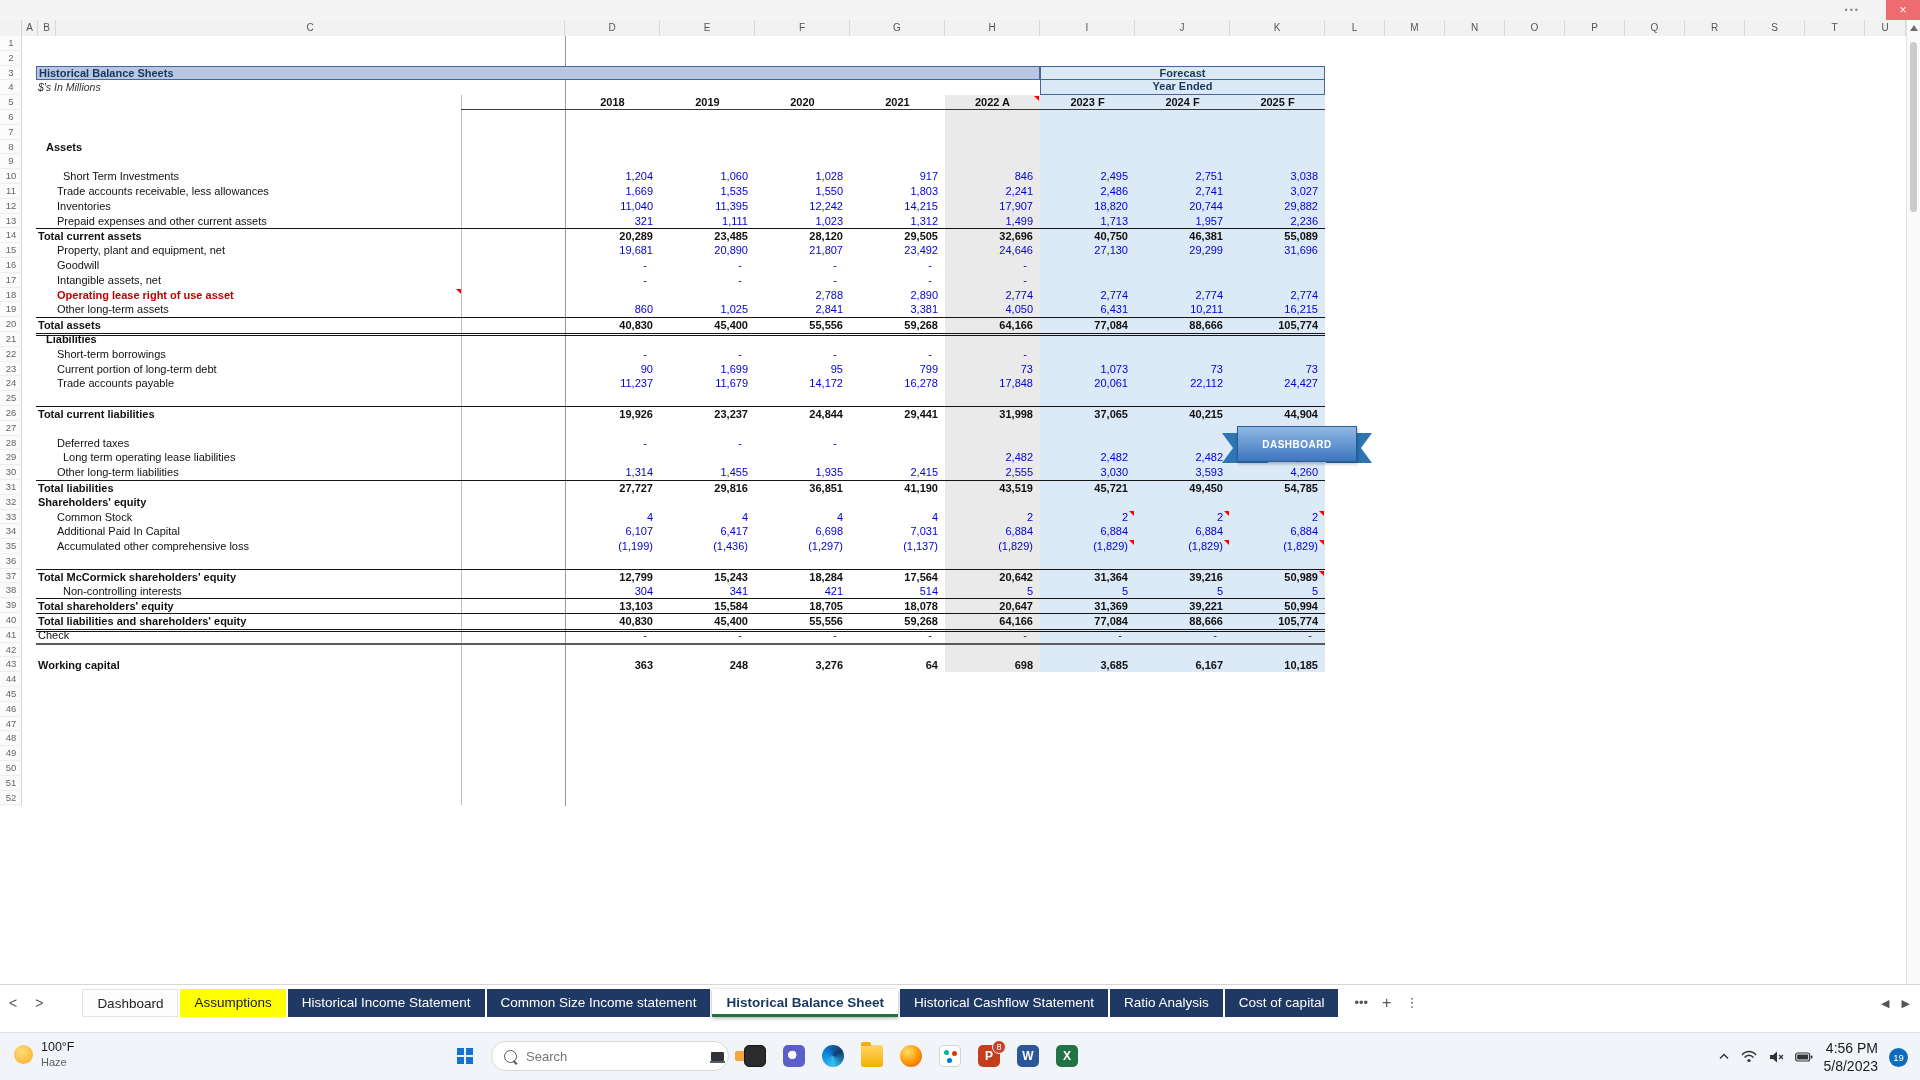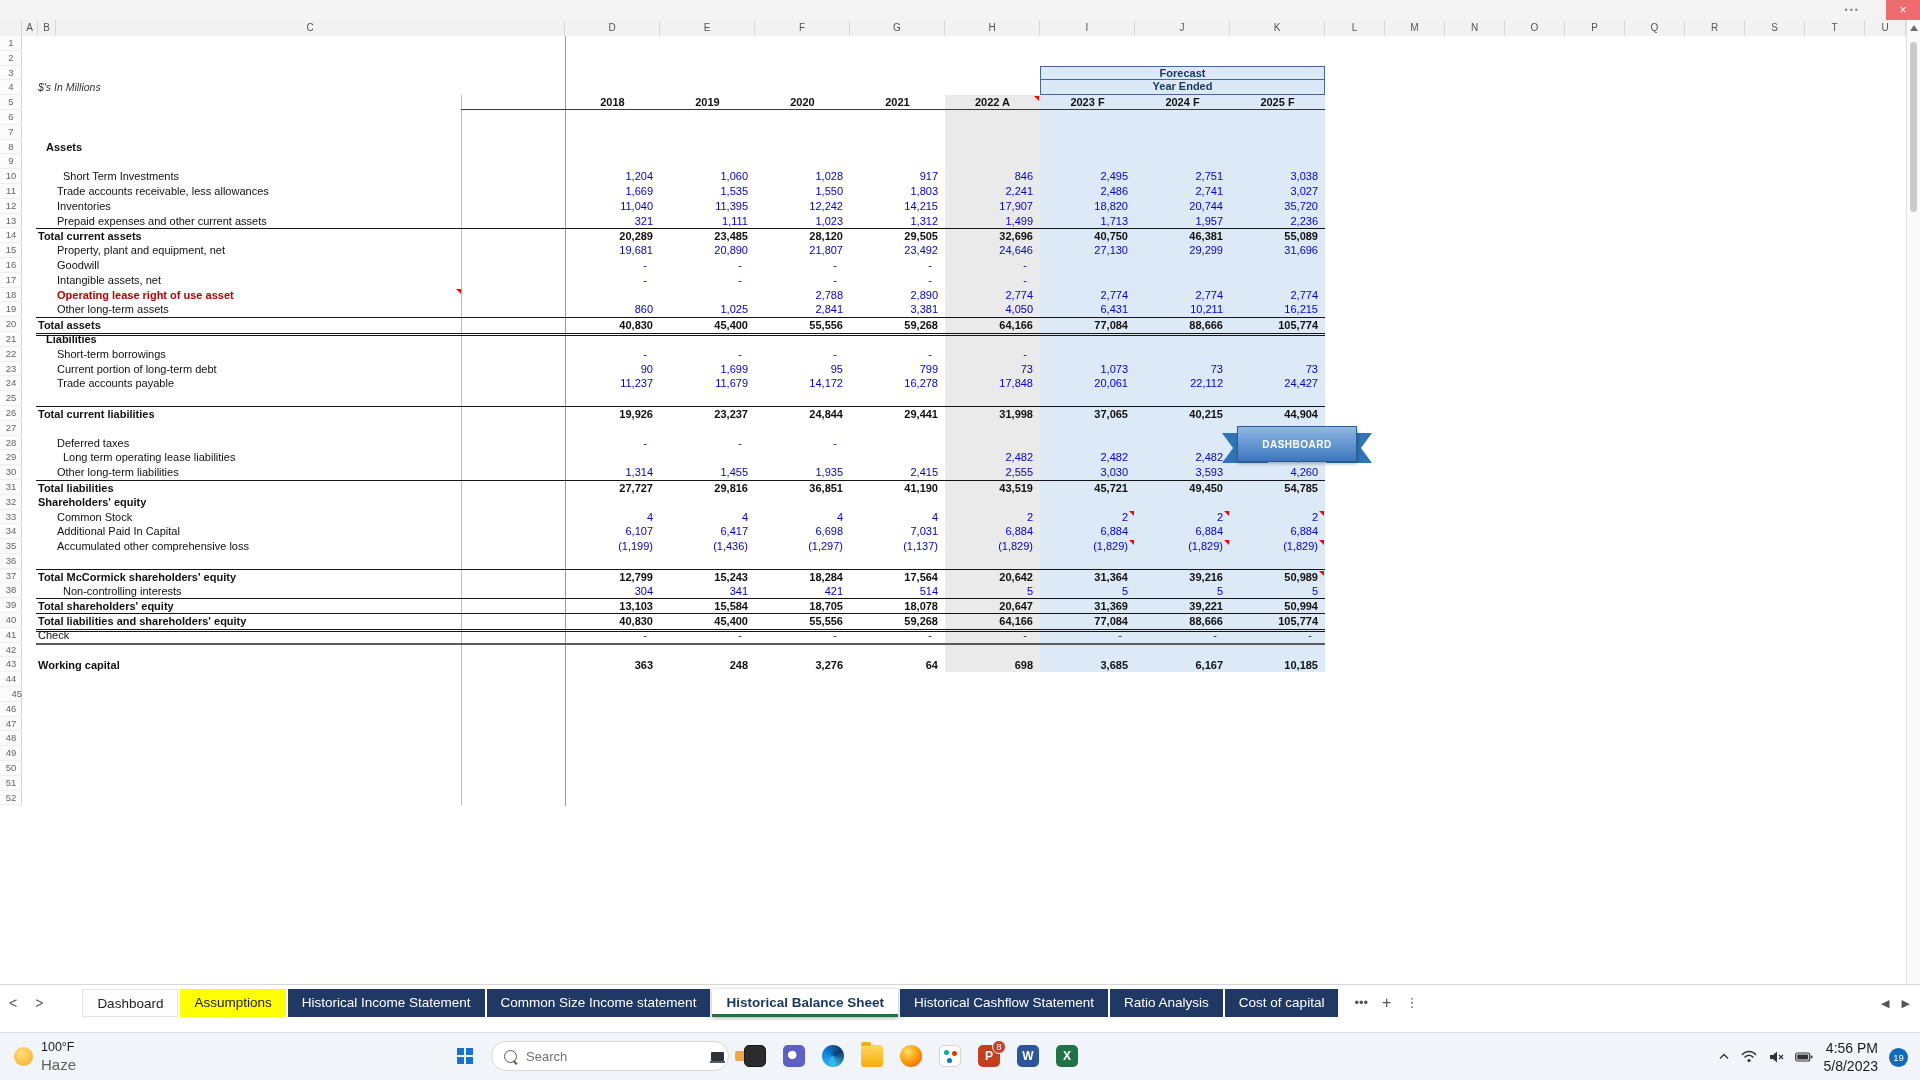--- a/index.html
+++ b/index.html
@@ -101,21 +101,21 @@
     border-bottom:3px solid #217346;box-sizing:border-box;box-shadow:0 1px 4px rgba(0,0,0,.35);}
   .tabbtn{margin-left:14px;color:#555;font-size:13px;line-height:28px;cursor:default;}
   .tab-right{position:absolute;right:10px;top:12px;display:flex;gap:12px;color:#555;font-size:11px;}
 
   
   .taskbar{position:absolute;left:0;top:1032px;width:1920px;height:48px;background:#F1F5FA;
     border-top:1px solid #DCE0E5;}
   .weather{position:absolute;left:14px;top:7px;display:flex;align-items:center;gap:8px;cursor:default;}
   .weather-sun{width:19px;height:19px;border-radius:50%;background:radial-gradient(circle at 40% 35%,#FFE07A,#F6A821);}
   .weather-temp{font-size:12.5px;color:#1a1a1a;line-height:1.25;}
-  .weather-cond{font-size:15px;color:#5f5f5f;line-height:1.2;}
+  .weather-cond{font-size:11px;color:#5f5f5f;line-height:1.2;}
   .tb-center{position:absolute;left:452px;top:8px;display:flex;align-items:center;gap:13px;}
   .startslot{width:26px;height:26px;display:flex;align-items:center;justify-content:center;cursor:pointer;}
   .win-logo{width:7px;height:7px;background:#1572D3;box-shadow:9px 0 0 #1572D3,0 9px 0 #1572D3,9px 9px 0 #1572D3;
     margin-right:9px;margin-bottom:9px;}
   .search-pill{width:238px;height:30px;border-radius:15px;background:#fff;border:1px solid #D9D9D9;
     display:flex;align-items:center;padding:0 8px 0 12px;box-sizing:border-box;gap:7px;}
   .mag{position:relative;width:11px;height:11px;border:1.6px solid #5A5A5A;border-radius:50%;flex:none;}
   .mag::after{content:'';position:absolute;left:9px;top:9px;width:5px;height:1.6px;background:#5A5A5A;
     transform:rotate(45deg);transform-origin:0 0;}
   .search-input{border:none;outline:none;background:transparent;font-size:13px;color:#444;flex:1;
@@ -227,30 +227,31 @@
         <div class="rownum" style="height: 14.8px; line-height: 14.8px;">35</div>
         <div class="rownum" style="height: 14.8px; line-height: 14.8px;">36</div>
         <div class="rownum" style="height: 14.8px; line-height: 14.8px;">37</div>
         <div class="rownum" style="height: 14.8px; line-height: 14.8px;">38</div>
         <div class="rownum" style="height: 14.8px; line-height: 14.8px;">39</div>
         <div class="rownum" style="height: 14.8px; line-height: 14.8px;">40</div>
         <div class="rownum" style="height: 14.8px; line-height: 14.8px;">41</div>
         <div class="rownum" style="height: 14.8px; line-height: 14.8px;">42</div>
         <div class="rownum" style="height: 14.8px; line-height: 14.8px;">43</div>
         <div class="rownum" style="height: 14.8px; line-height: 14.8px;">44</div>
-        <div class="rownum" style="height: 14.8px; line-height: 14.8px; text-align: right;">45</div>
+        <div class="rownum" style="height: 14.8px; line-height: 14.8px;">45</div>
         <div class="rownum" style="height: 14.8px; line-height: 14.8px;">46</div>
         <div class="rownum" style="height: 14.8px; line-height: 14.8px;">47</div>
         <div class="rownum" style="height: 14.8px; line-height: 14.8px;">48</div>
         <div class="rownum" style="height: 14.8px; line-height: 14.8px;">49</div>
         <div class="rownum" style="height: 14.8px; line-height: 14.8px;">50</div>
         <div class="rownum" style="height: 14.8px; line-height: 14.8px;">51</div>
         <div class="rownum" style="height: 14.8px; line-height: 14.8px;">52</div>
       </div>
 
+    <div class="title-cell">Historical Balance Sheets</div>
     <div class="forecast-cell">Forecast</div>
     <div class="subtitle-cell">$'s In Millions</div>
     <div class="yearended-cell">Year Ended</div>
     <div class="yrow">
         <div class="yhead" style="left: 0px;">2018</div>
         <div class="yhead" style="left: 95px;">2019</div>
         <div class="yhead" style="left: 190px;">2020</div>
         <div class="yhead" style="left: 285px;">2021</div>
         <div class="yhead" style="left: 380px;">2022 A<span class="cmarker"></span></div>
         <div class="yhead" style="left: 475px;">2023 F</div>
@@ -287,21 +288,21 @@
         </div>
         <div class="srow style-item" style="top: 162.8px;">
           <div class="slabel ind2">Inventories</div>
           <div class="scell" style="left: 529px;">11,040</div>
           <div class="scell" style="left: 624px;">11,395</div>
           <div class="scell" style="left: 719px;">12,242</div>
           <div class="scell" style="left: 814px;">14,215</div>
           <div class="scell" style="left: 909px;">17,907</div>
           <div class="scell" style="left: 1004px;">18,820</div>
           <div class="scell" style="left: 1099px;">20,744</div>
-          <div class="scell" style="left: 1194px;">35,720</div>
+          <div class="scell" style="left: 1194px;">29,882</div>
         </div>
         <div class="srow style-item" style="top: 177.6px;">
           <div class="slabel ind2">Prepaid expenses and other current assets</div>
           <div class="scell" style="left: 529px;">321</div>
           <div class="scell" style="left: 624px;">1,111</div>
           <div class="scell" style="left: 719px;">1,023</div>
           <div class="scell" style="left: 814px;">1,312</div>
           <div class="scell" style="left: 909px;">1,499</div>
           <div class="scell" style="left: 1004px;">1,713</div>
           <div class="scell" style="left: 1099px;">1,957</div>

